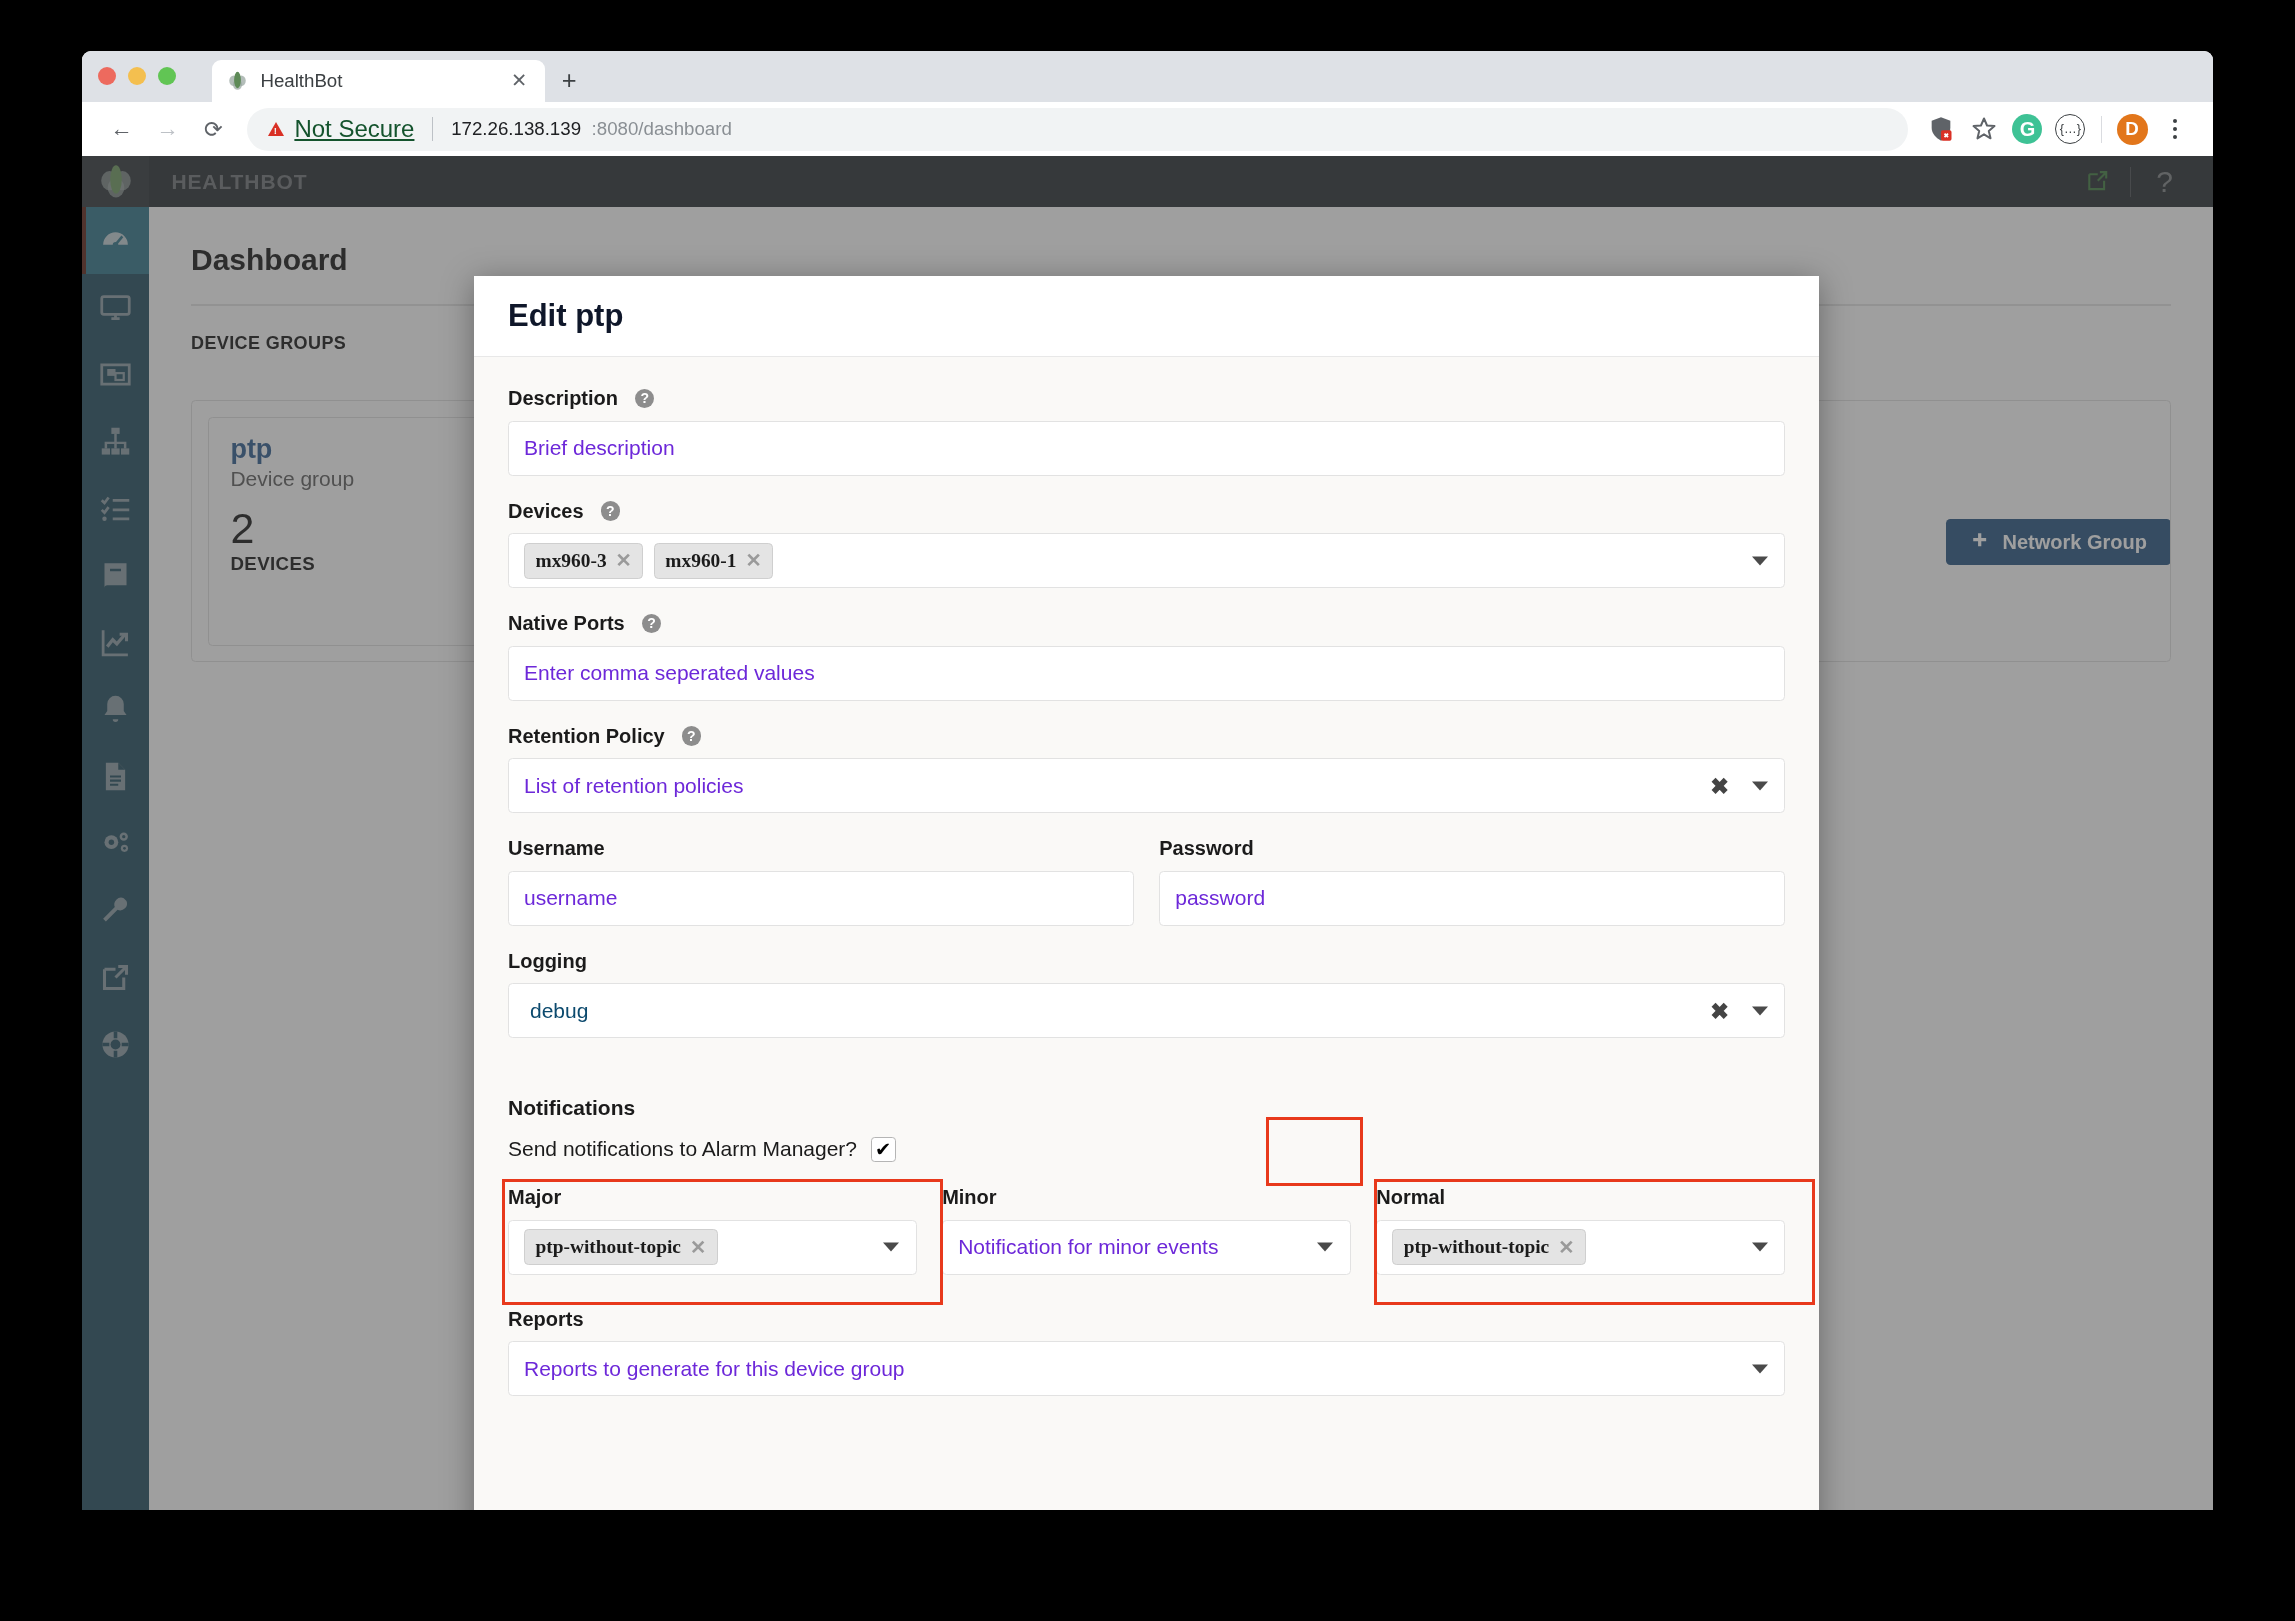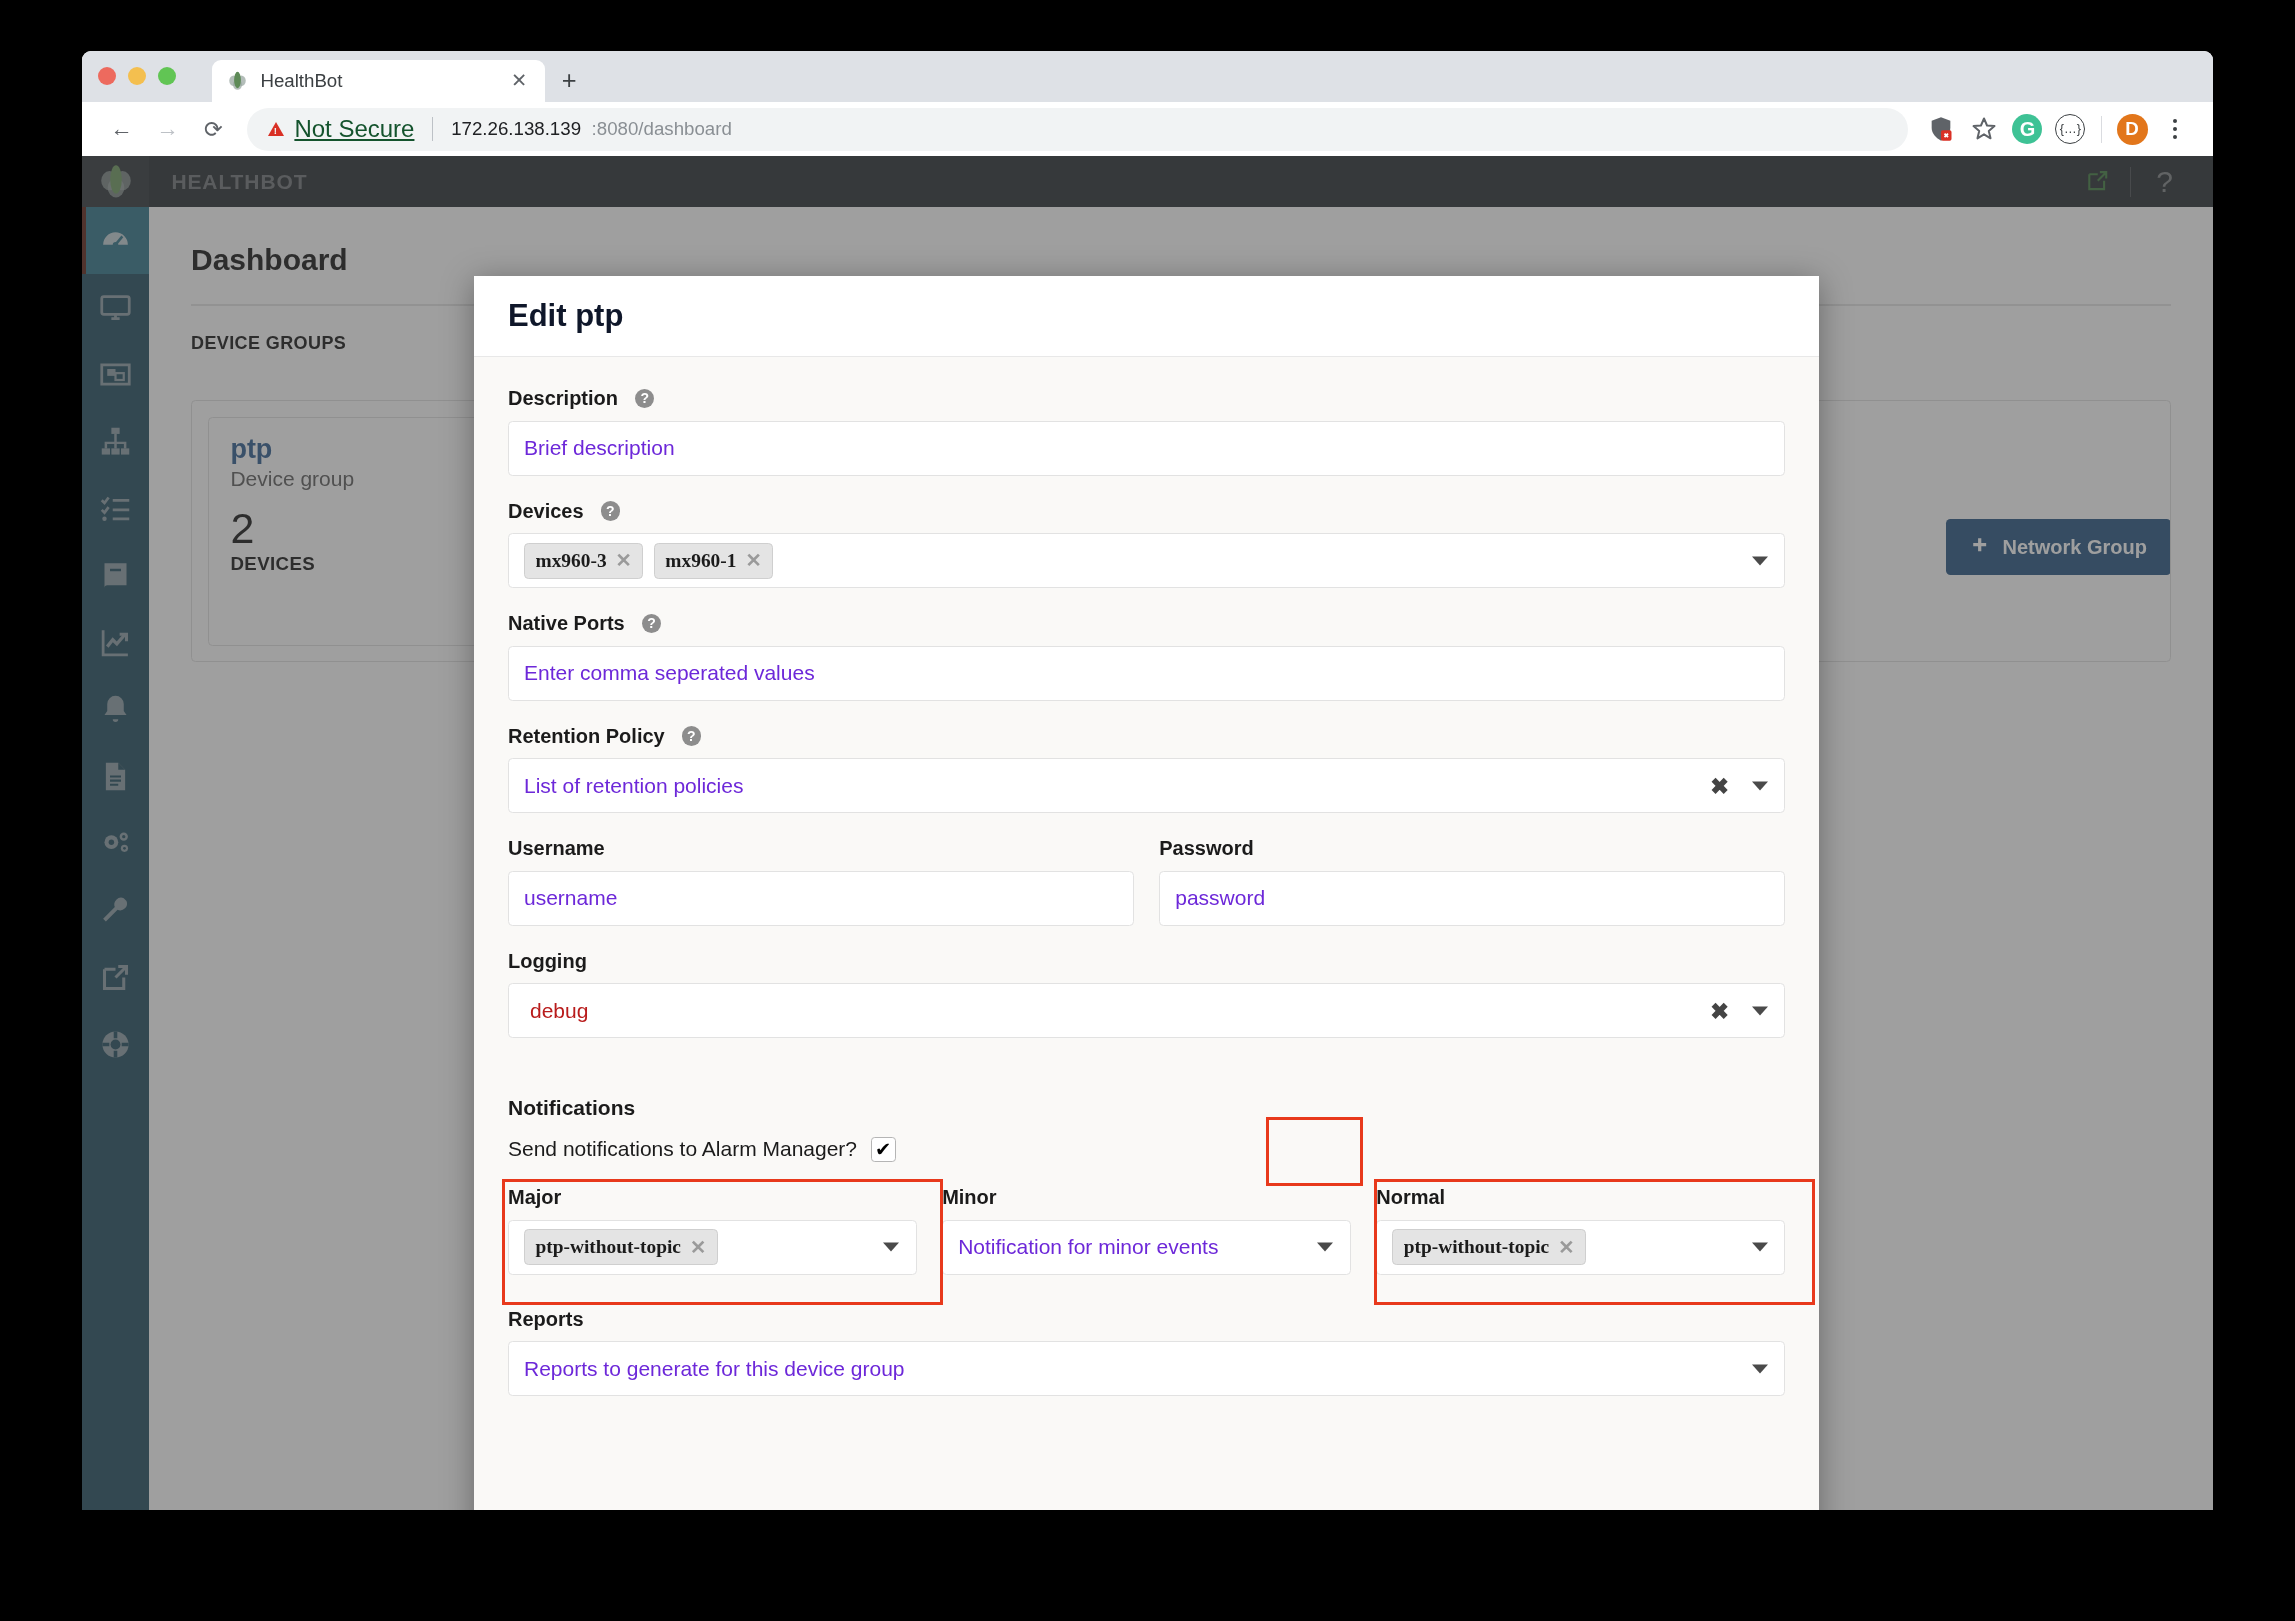--- a/index.html
+++ b/index.html
@@ -182,21 +182,21 @@
   .page-title { font-size: 30px; font-weight: 700; color: #111; }
   .divider { height: 1.5px; background: #e3e3e3; margin: 27px 0 0 0; }
   .section-label {
     font-size: 18px; font-weight: 700; color: #111;
     letter-spacing: 0.4px; margin-top: 27px;
   }
   .network-btn {
     position: absolute; right: 42px; top: 312px;
     background: #24527f; color: #fff;
     border-radius: 4.5px;
-    height: 56px; padding: 0 24px;
+    height: 46px; padding: 0 24px;
     display: flex; align-items: center; gap: 13.5px;
     font-size: 20px; font-weight: 700;
   }
   .group-card {
     margin-top: 46px;
     width: 1980px; height: 262px;
     border: 1.5px solid #e0e0e0; border-radius: 4.5px;
     position: relative;
   }
   .dg-card {
@@ -267,21 +267,21 @@
   .input {
     width: 100%; height: 55px;
     background: #fff;
     border: 1.5px solid #e2e2e2; border-radius: 4.5px;
     display: flex; align-items: center;
     padding: 0 15px;
     font-size: 21px;
     position: relative;
   }
   .ph { color: #6d28d9; }
-  .val { color: #b91c1c; padding-left: 6px; }
+  .val { color: #0c4a6e; padding-left: 6px; }
   .chip {
     height: 36px;
     background: #e4e4e4;
     border: 1.5px solid #cfcfcf; border-radius: 4.5px;
     display: inline-flex; align-items: center;
     padding: 0 10.5px; gap: 9px;
     font-size: 19.4px; font-weight: 700; color: #1b1b1b;
     margin-right: 10.5px;
     font-family: Liberation Serif, serif;
   }

